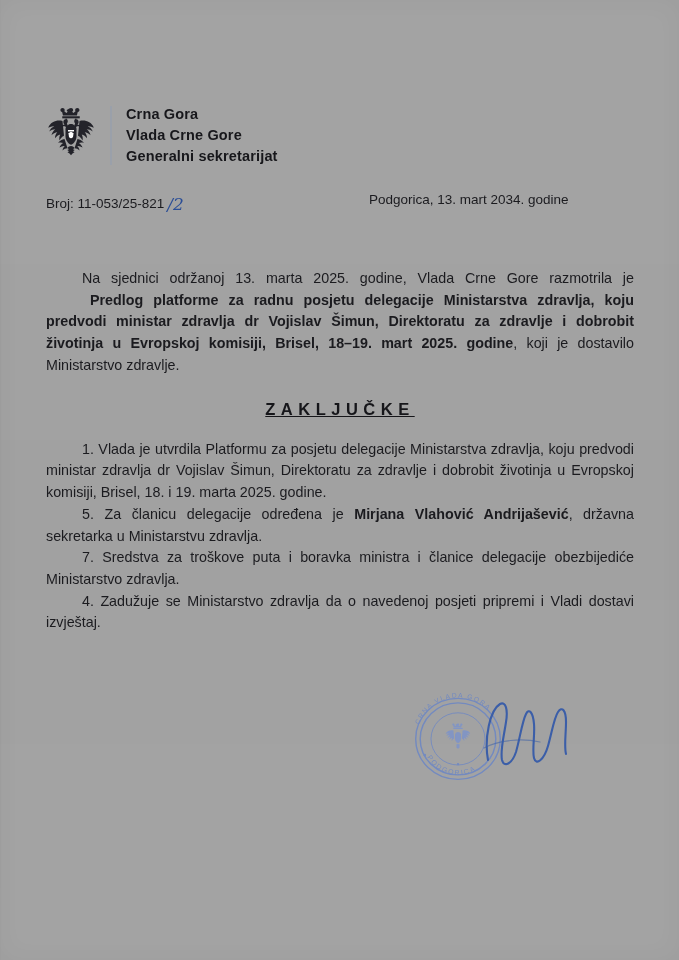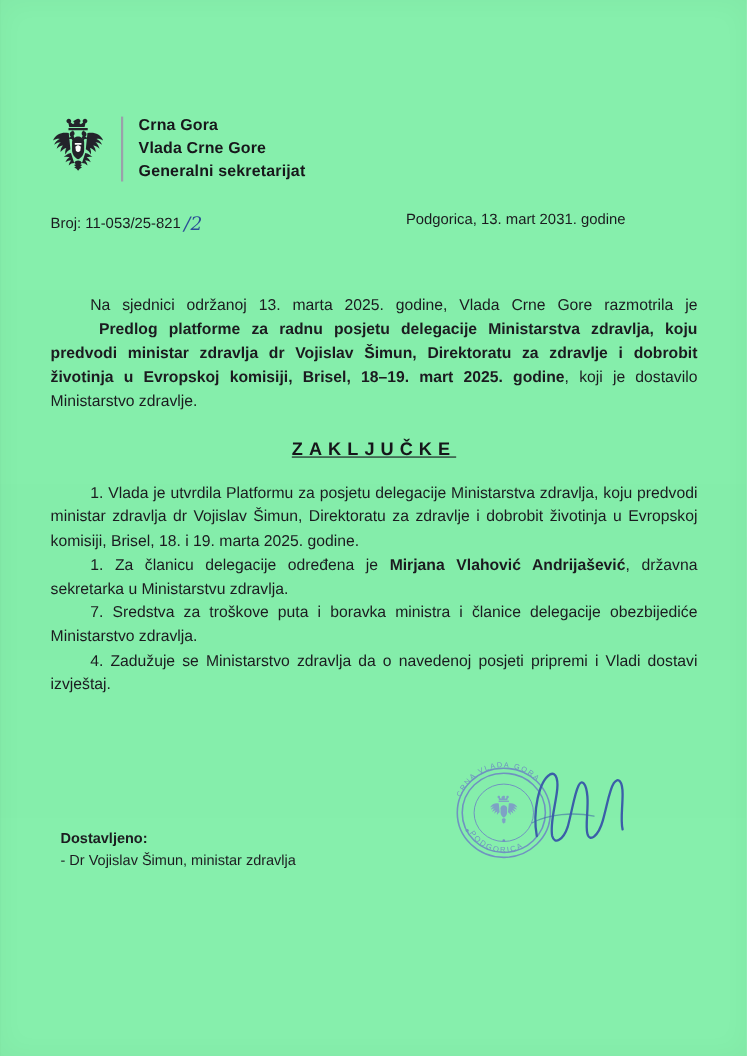--- a/index.html
+++ b/index.html
@@ -10,21 +10,21 @@
   }
   body {
     font-family: "Liberation Sans", sans-serif;
     -webkit-font-smoothing: antialiased;
   }
 
   .page {
     position: relative;
     width: 679px;
     height: 960px;
-    background: #86efac;
+    background: #a3a3a3;
     overflow: hidden;
     color: #1b1b1f;
   }
 
   
   .scan-noise {
     position: absolute;
     inset: 0;
     pointer-events: none;
     background:
@@ -217,33 +217,33 @@
       <div>Crna Gora</div>
       <div>Vlada Crne Gore</div>
       <div>Generalni sekretarijat</div>
     </div>
   </div>
 
   <div class="ref-row">
     <div class="ref-no">
       <span>Broj: 11-053/25-821</span><span class="ref-hand">/2</span>
     </div>
-    <div class="ref-place">Podgorica, 13. mart 2031. godine</div>
+    <div class="ref-place">Podgorica, 13. mart 2034. godine</div>
   </div>
 
   <div class="body-area">
 
     <p class="para indent"><span>Na sjednici održanoj 13. marta 2025. godine, Vlada Crne Gore razmotrila je </span><b>Predlog platforme za radnu posjetu delegacije Ministarstva zdravlja, koju predvodi ministar zdravlja dr Vojislav Šimun, Direktoratu za zdravlje i dobrobit životinja u Evropskoj komisiji, Brisel, 18–19. mart 2025. godine</b><span>, koji je dostavilo Ministarstvo zdravlje.</span></p>
 
 
     <div class="title-zakljucke">ZAKLJUČKE</div>
 
     <p class="item"><span>1. Vlada je utvrdila Platformu za posjetu delegacije Ministarstva zdravlja, koju predvodi ministar zdravlja dr Vojislav Šimun, Direktoratu za zdravlje i dobrobit životinja u Evropskoj komisiji, Brisel, 18. i 19. marta 2025. godine.</span></p>
 
-    <p class="item"><span>1. Za članicu delegacije određena je </span><b>Mirjana Vlahović Andrijašević</b><span>, državna sekretarka u Ministarstvu zdravlja.</span></p>
+    <p class="item"><span>5. Za članicu delegacije određena je </span><b>Mirjana Vlahović Andrijašević</b><span>, državna sekretarka u Ministarstvu zdravlja.</span></p>
 
     <p class="item"><span>7. Sredstva za troškove puta i boravka ministra i članice delegacije obezbijediće Ministarstvo zdravlja.</span></p>
 
     <p class="item"><span>4. Zadužuje se Ministarstvo zdravlja da o navedenoj posjeti pripremi i Vladi dostavi izvještaj.</span></p>
   </div>
 
 
   <div class="stamp">
     <svg viewBox="0 0 120 102" xmlns="http://www.w3.org/2000/svg">
       <defs>
@@ -281,20 +281,16 @@
 
   <div class="signature">
     <svg viewBox="0 0 120 86" xmlns="http://www.w3.org/2000/svg">
       <g fill="none" stroke="#3b5ea8" stroke-width="2.1" stroke-linecap="round" stroke-linejoin="round">
         <path d="M10 72 C 6 50, 12 22, 22 16 C 28 13, 30 22, 28 34 C 26 48, 22 62, 24 72 C 26 80, 34 76, 38 64 C 42 50, 44 34, 48 26 C 51 20, 55 24, 56 36 C 57 48, 54 62, 56 70 C 58 78, 66 72, 70 58 C 74 44, 76 30, 80 24 C 84 18, 88 22, 88 34 C 88 46, 86 58, 88 66"></path>
         <path d="M6 60 C 20 52, 44 50, 62 54" stroke-width="1.2" opacity=".55"></path>
       </g>
     </svg>
   </div>
 
-  <div class="delivery">
-    <div class="d-title">Dostavljeno:</div>
-    <div>- Dr Vojislav Šimun, ministar zdravlja</div>
-  </div>
 
   <div class="scan-noise"></div>
   <div class="page-edge"></div>
 </div>
 
 </body></html>

